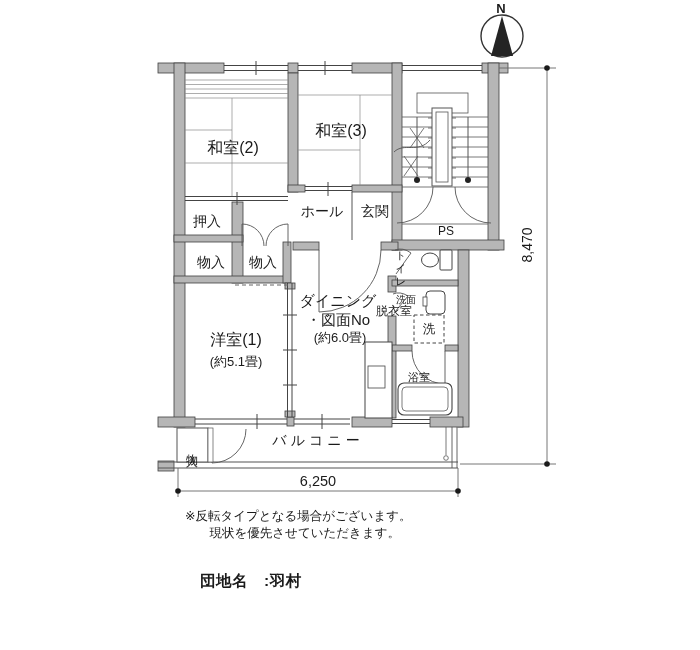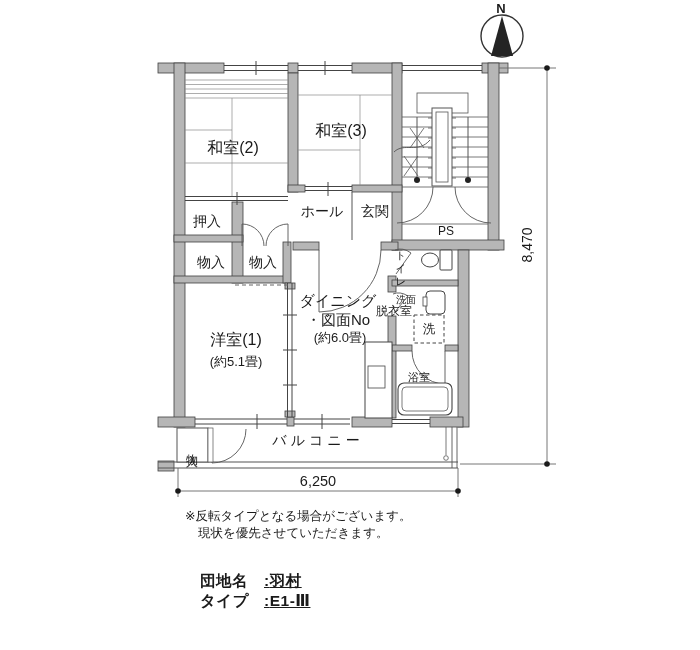--- a/index.html
+++ b/index.html
@@ -4,23 +4,23 @@
 <style>
   html,body{margin:0;padding:0;background:#fff;}
   #stage{position:relative;width:700px;height:650px;background:#fff;overflow:hidden;
          font-family:"Liberation Sans","DejaVu Sans",sans-serif;color:#1a1a1a;}
   #plan-svg{position:absolute;left:0;top:0;}
   .lbl{position:absolute;transform:translate(-50%,-50%);white-space:nowrap;
        color:#1a1a1a;line-height:1;}
   .vert{writing-mode:vertical-rl;text-orientation:upright;letter-spacing:1px;}
   .rot{transform:translate(-50%,-50%) rotate(-90deg);}
   .notes{position:absolute;left:185px;top:508px;font-size:12.5px;line-height:17px;}
-  .notes .n3{padding-left:13px;}
+  .notes .n3{padding-left:13px;text-align:center;}
   .infobox{position:absolute;left:200px;top:571px;font-size:15.5px;font-weight:600;
-           line-height:19.5px;letter-spacing:0.5px;text-decoration:underline;}
+           line-height:19.5px;letter-spacing:0.5px;}
   .infobox .ilabel{display:inline-block;width:64px;}
 </style>
 </head>
 <body>
 
 <div id="stage">
 
   <svg id="plan-svg" width="700" height="650" viewBox="0 0 700 650">
 
     <g fill="#b6b6b6" stroke="#3f3f3f" stroke-width="0.8">
@@ -193,16 +193,15 @@
   <div class="lbl rot" style="left:527px;top:245px;font-size:14px">8,470</div>
   <div class="lbl" style="left:318px;top:481px;font-size:14.5px">6,250</div>
 
   <div class="notes">
     <div>※反転タイプとなる場合がございます。</div>
     <div class="n3">現状を優先させていただきます。</div>
   </div>
 
   <div class="infobox">
     <div><span class="ilabel">団地名</span><span>:</span><span>羽村</span></div>
-    <div><span class="ilabel">タイプ</span><span>:</span><span>E1-Ⅲ</span></div>
   </div>
 
 </div>
 
 </body></html>

